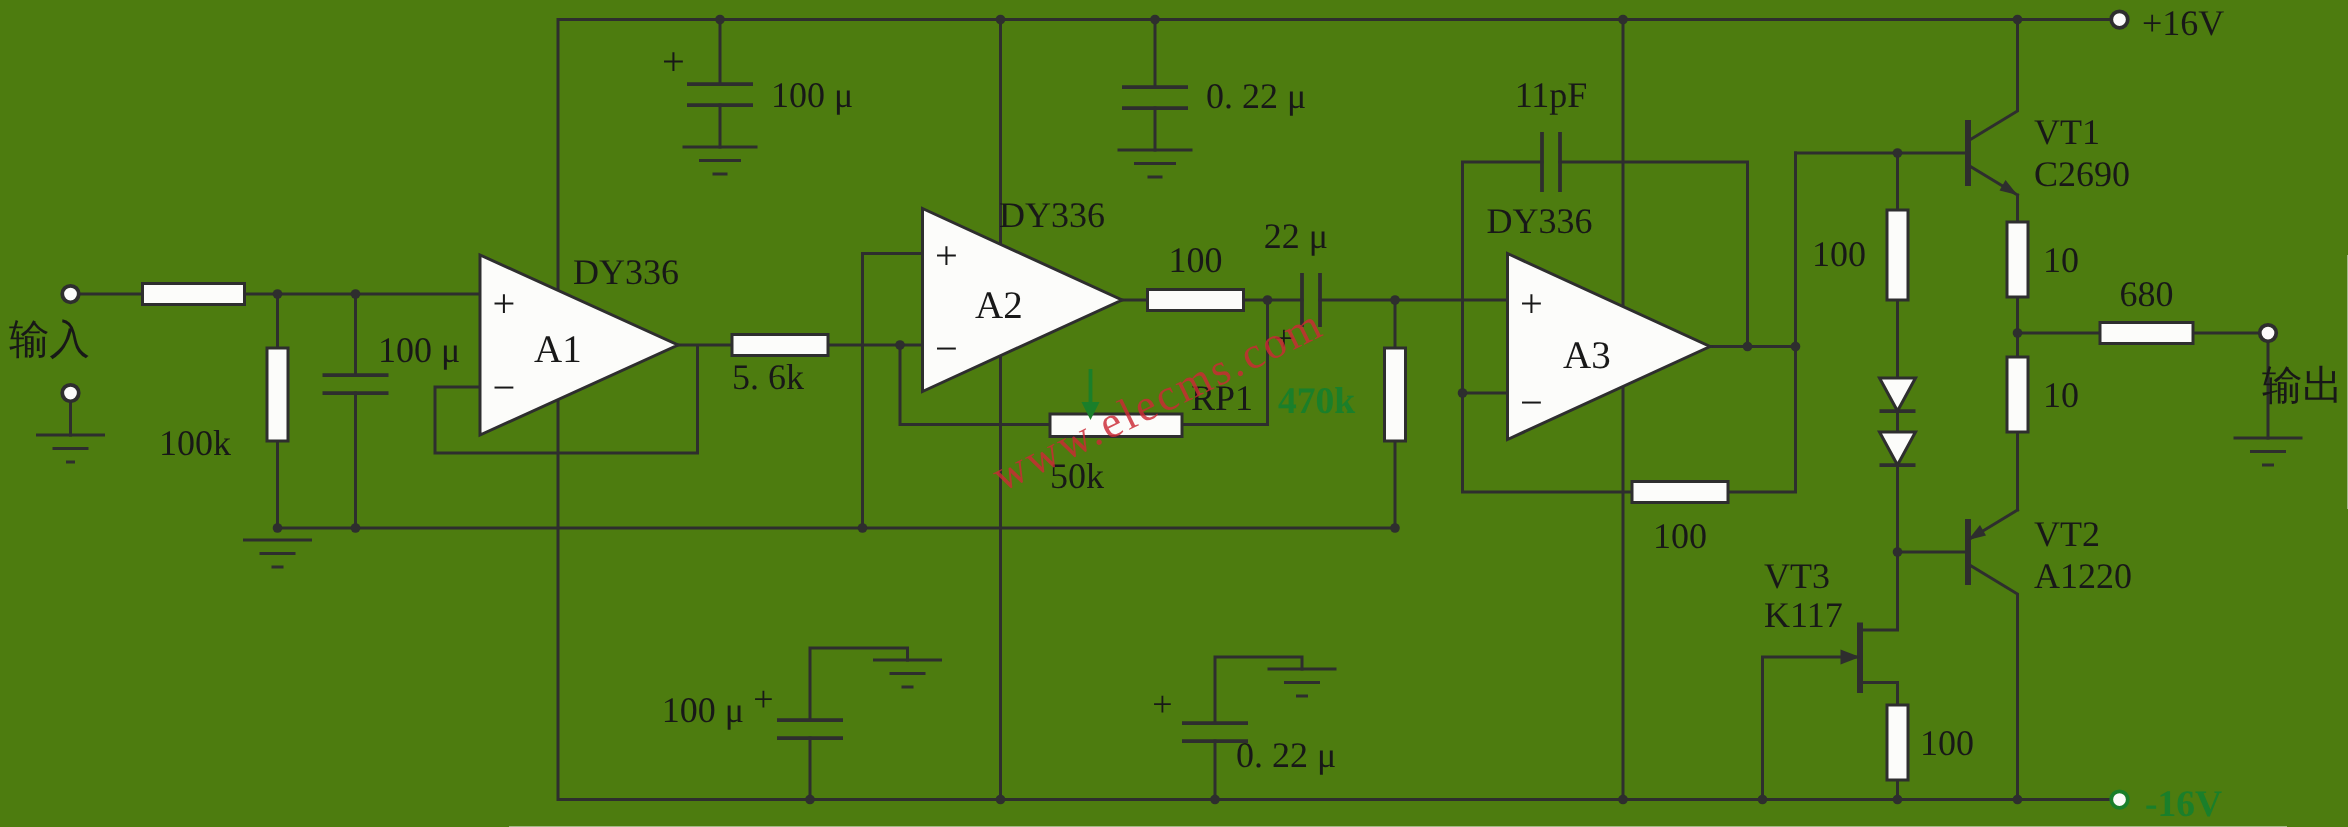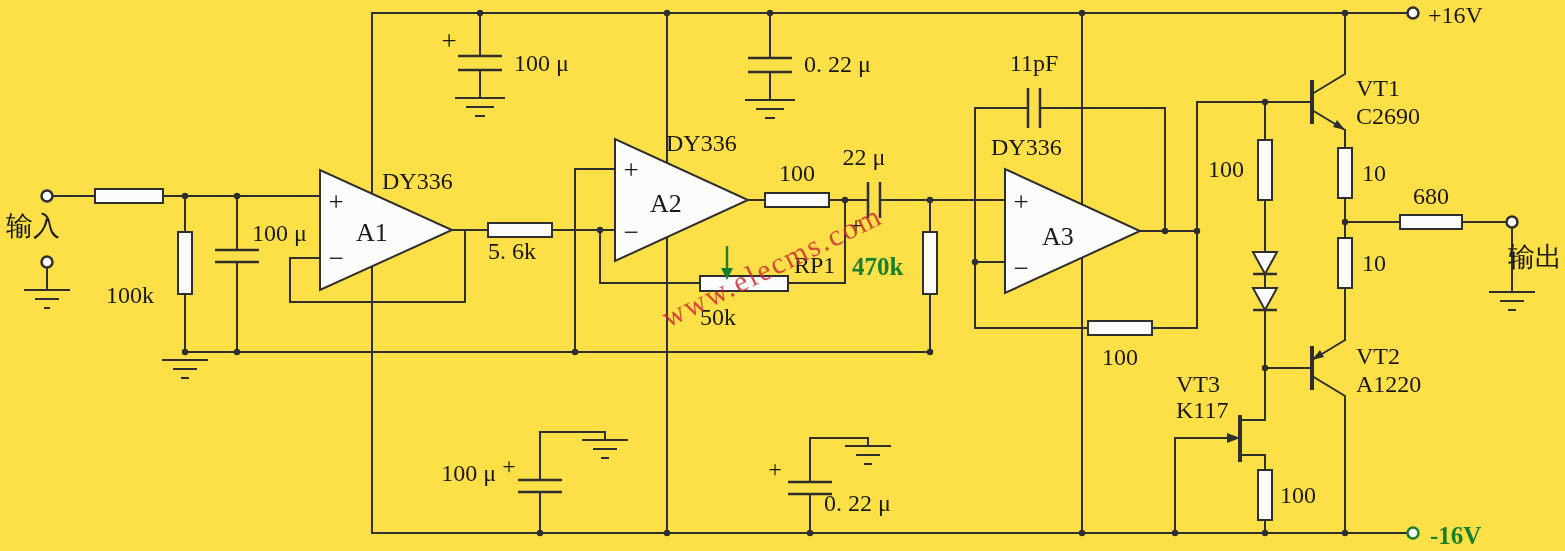--- a/index.html
+++ b/index.html
@@ -1,16 +1,16 @@
 <!DOCTYPE html>
 <html><head>
 <meta charset="utf-8">
 <style>
   html,body{margin:0;padding:0;background:#e8e8e8;}
-  .page{width:1565px;height:551px;background:#fde047;position:relative;overflow:hidden;}
+  .page{width:1565px;height:551px;background:#4d7c0f;position:relative;overflow:hidden;}
   svg{display:block;}
   .w{stroke:#2e2e2e;stroke-width:2;fill:none;stroke-linecap:square;}
   .pl{stroke:#2e2e2e;stroke-width:2.5;fill:none;stroke-linecap:butt;}
   .bar{stroke:#2e2e2e;stroke-width:4;fill:none;}
   .comp{fill:#fcfcfa;stroke:#2e2e2e;stroke-width:2;}
   .dot{fill:#2e2e2e;}
   .ah{fill:#2e2e2e;stroke:none;}
   .gw{stroke:#1a7f2a;stroke-width:2.5;fill:none;}
   .gah{fill:#1a7f2a;stroke:none;}
   .gterm{fill:#fcfcfa;stroke:#1a7f2a;stroke-width:2.5;}

